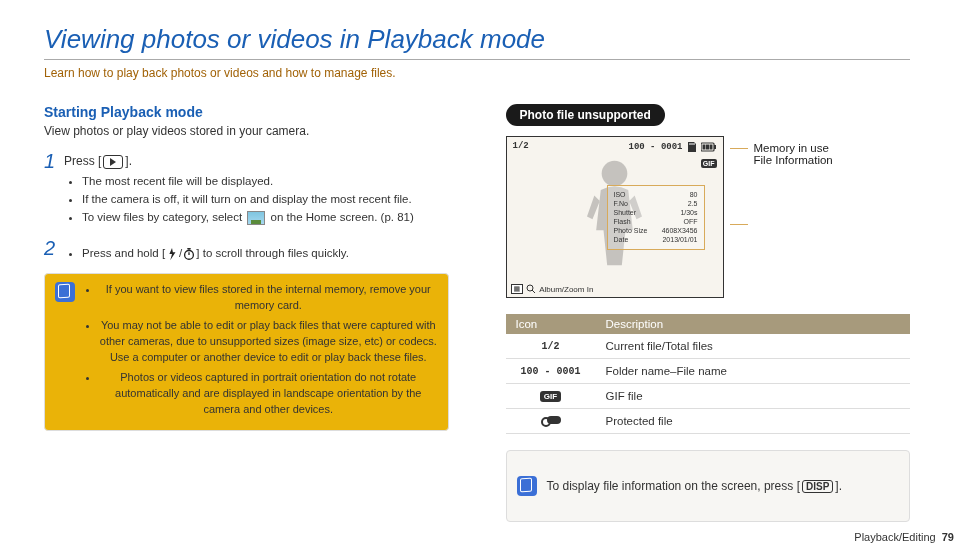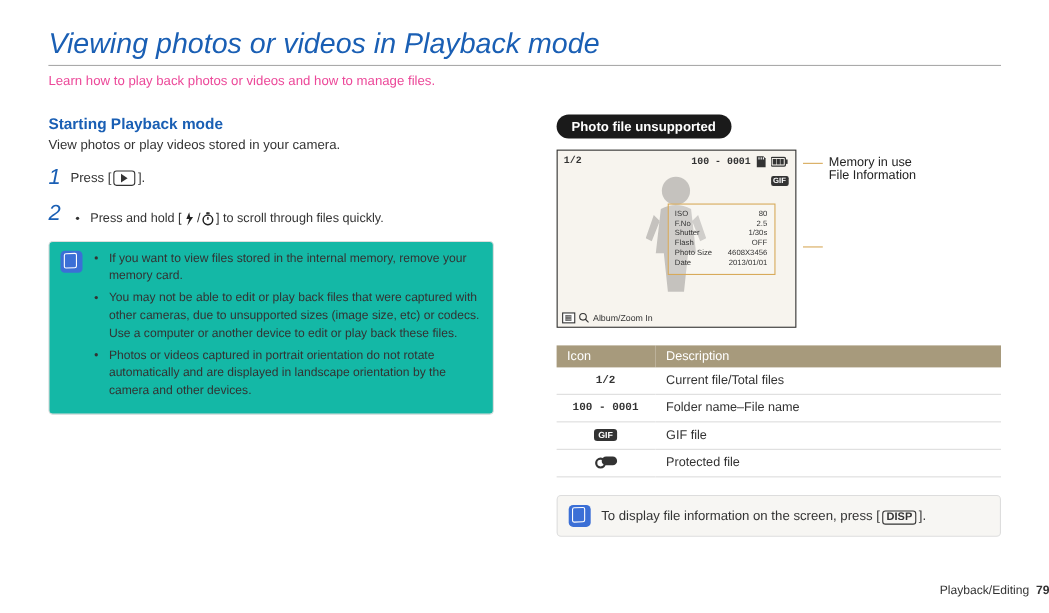--- a/index.html
+++ b/index.html
@@ -24,21 +24,21 @@
     color: #1a5fb4;
     font-weight: normal;
     font-style: italic;
   }
   .rule {
     border-bottom: 1px solid #aaa;
     margin: 4px 0 6px 0;
   }
   .intro {
     font-size: 12px;
-    color: #ec4899;
+    color: #a16207;
   }
   .cols {
     display: flex;
     gap: 57px;
     margin-top: 24px;
   }
   .col {
     flex: 1;
   }
   h2 {
@@ -76,24 +76,25 @@
     padding-left: 18px;
   }
   .bullets li {
     margin-bottom: 2px;
     font-size: 11.5px;
     line-height: 1.4;
   }
   .note-box {
     display: flex;
     border: 1px solid #ddd;
-    background: #14b8a6;
+    background: #eab308;
     border-radius: 4px;
     padding: 8px 10px;
     margin-top: 8px;
+    text-align: center;
   }
   .note-icon {
     width: 20px;
     height: 20px;
     background: #3b6fd6;
     border-radius: 4px;
     flex-shrink: 0;
     margin-right: 10px;
     position: relative;
   }
@@ -280,21 +281,21 @@
     width:6px; height:6px;
     border:2px solid #333;
     border-radius:50%;
     background:transparent;
   }
   .note2 {
     display: flex;
     border: 1px solid #ddd;
     background: #f7f6f3;
     border-radius: 4px;
-    padding: 8px 10px;
+    padding: 25px 10px;
     margin-top: 16px;
     align-items: center;
   }
   .disp-btn {
     border:1.2px solid #333;
     border-radius:3px;
     padding:0 3px;
     font-size:10px;
     font-weight:bold;
     margin:0 2px;
@@ -322,20 +323,27 @@
     <div class="col">
       <h2>Starting Playback mode</h2>
       <p class="subintro">View photos or play videos stored in your camera.</p>
 
       <div class="step">
         <div class="step-num">1</div>
         <div class="step-body">
           <div class="main-line">
             <span>Press [</span><span class="inline-icon"><span class="play-triangle"></span></span><span>].</span>
           </div>
+          <ul class="bullets">
+            <li>The most recent file will be displayed.</li>
+            <li>If the camera is off, it will turn on and display the most recent file.</li>
+            <li>
+              <span>To view files by category, select </span><span class="home-thumb"></span><span> on the Home screen. (p. 81)</span>
+            </li>
+          </ul>
         </div>
       </div>
 
       <div class="step">
         <div class="step-num">2</div>
         <div class="step-body">
           <ul class="bullets">
             <li>
               <span>Press and hold [</span><svg class="inline-svgicon" viewBox="0 0 16 16">
                   <path d="M8 1 L5 8 L8 8 L6 15 L12 6 L9 6 Z" fill="#222"></path>

